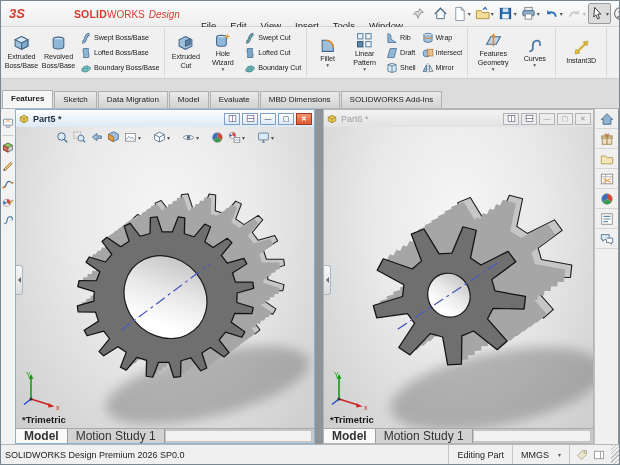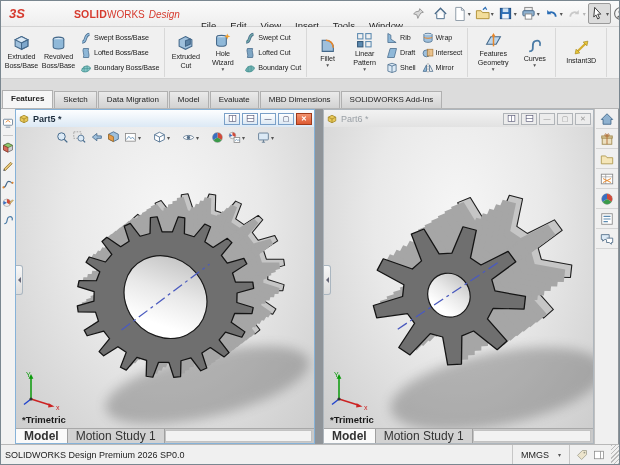--- a/index.html
+++ b/index.html
@@ -770,20 +770,21 @@
               <path d="M1.5 3h9v5.5H5.5L3 10.5V8.5H1.5z" fill="#dceaf6" stroke="#55708a"></path>
               <path d="M7.5 7h7v5h-1.5v2L10.5 12H7.5V9" fill="#fff" stroke="#55708a"></path>
             </svg>
           </span>
         </div>
       </div>
   </div>
 
   <div class="statusbar">
     <div class="sb-left">SOLIDWORKS Design Premium 2026 SP0.0</div>
+    <div class="sb-sec">Editing Part</div>
     <div class="sb-sec sb-units">
       <span>MMGS</span>
         <span class="dd">▾</span>
     </div>
     <div class="sb-icons" id="sbicons">
         <span><span><svg class="ic" width="12" height="12" viewBox="0 0 16 16">
               <path d="M2 8.5 8.5 2H14v5.5L7.5 14z" fill="#ece4cc" stroke="#998"></path>
               <circle cx="11.2" cy="4.8" r="1.2" fill="#998"></circle>
             </svg></span></span>
         <span><span><svg class="ic" width="12" height="12" viewBox="0 0 16 16">

